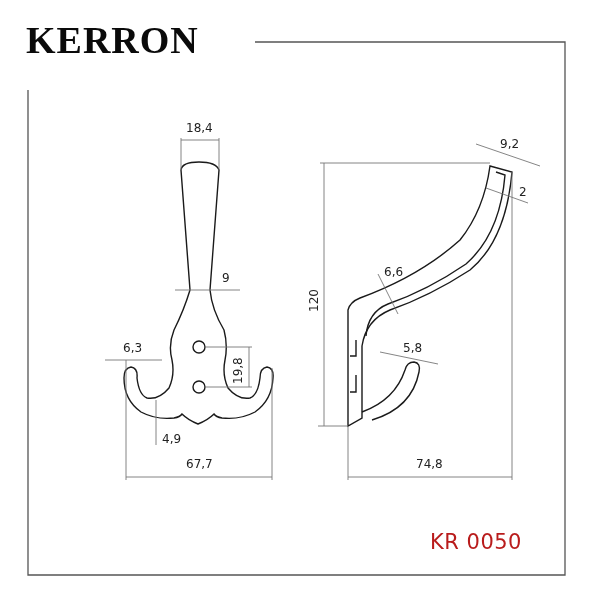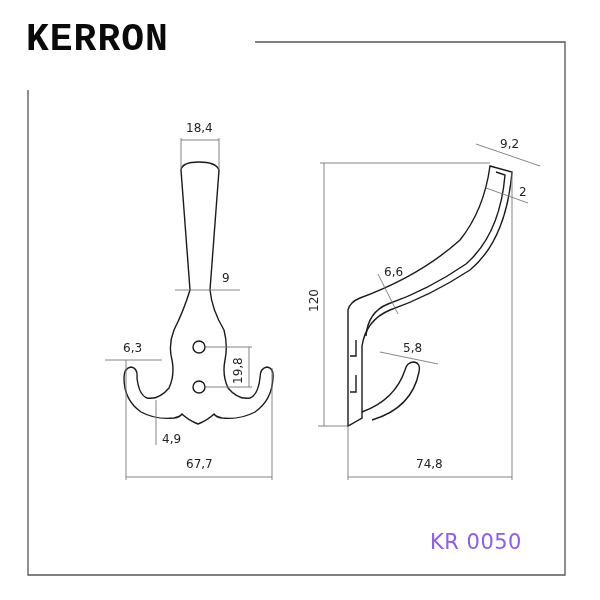--- a/index.html
+++ b/index.html
@@ -1,18 +1,18 @@
 <!DOCTYPE html>
 <html><head>
 <meta charset="utf-8">
 <style>
   html, body { margin:0; padding:0; background:#ffffff; }
   body { width:600px; height:600px; position:relative; overflow:hidden; font-family:"DejaVu Sans", sans-serif; }
-  .brand { position:absolute; left:26px; top:18px; font-family:Liberation Mono, monospace; font-weight:bold; font-size:38px; letter-spacing:1px; color:#0a0a0a; line-height:44px; }
-  .model { position:absolute; left:430px; top:530px; font-family:"DejaVu Sans", sans-serif; font-size:21px; color:#8b5cf6; letter-spacing:0.5px; }
+  .brand { position:absolute; left:26px; top:18px; font-family:Liberation Serif, serif; font-weight:bold; font-size:38px; letter-spacing:1px; color:#0a0a0a; line-height:44px; }
+  .model { position:absolute; left:430px; top:530px; font-family:"DejaVu Sans", sans-serif; font-size:21px; color:#b91c1c; letter-spacing:0.5px; }
   svg.drawing { position:absolute; left:0; top:0; }
   .dim { font-family:"DejaVu Sans", sans-serif; font-size:12px; fill:#222; }
 </style>
 </head>
 <body>
 
 <div class="brand">KERRON</div>
 
 <svg class="drawing" width="600" height="600" viewBox="0 0 600 600">
 

